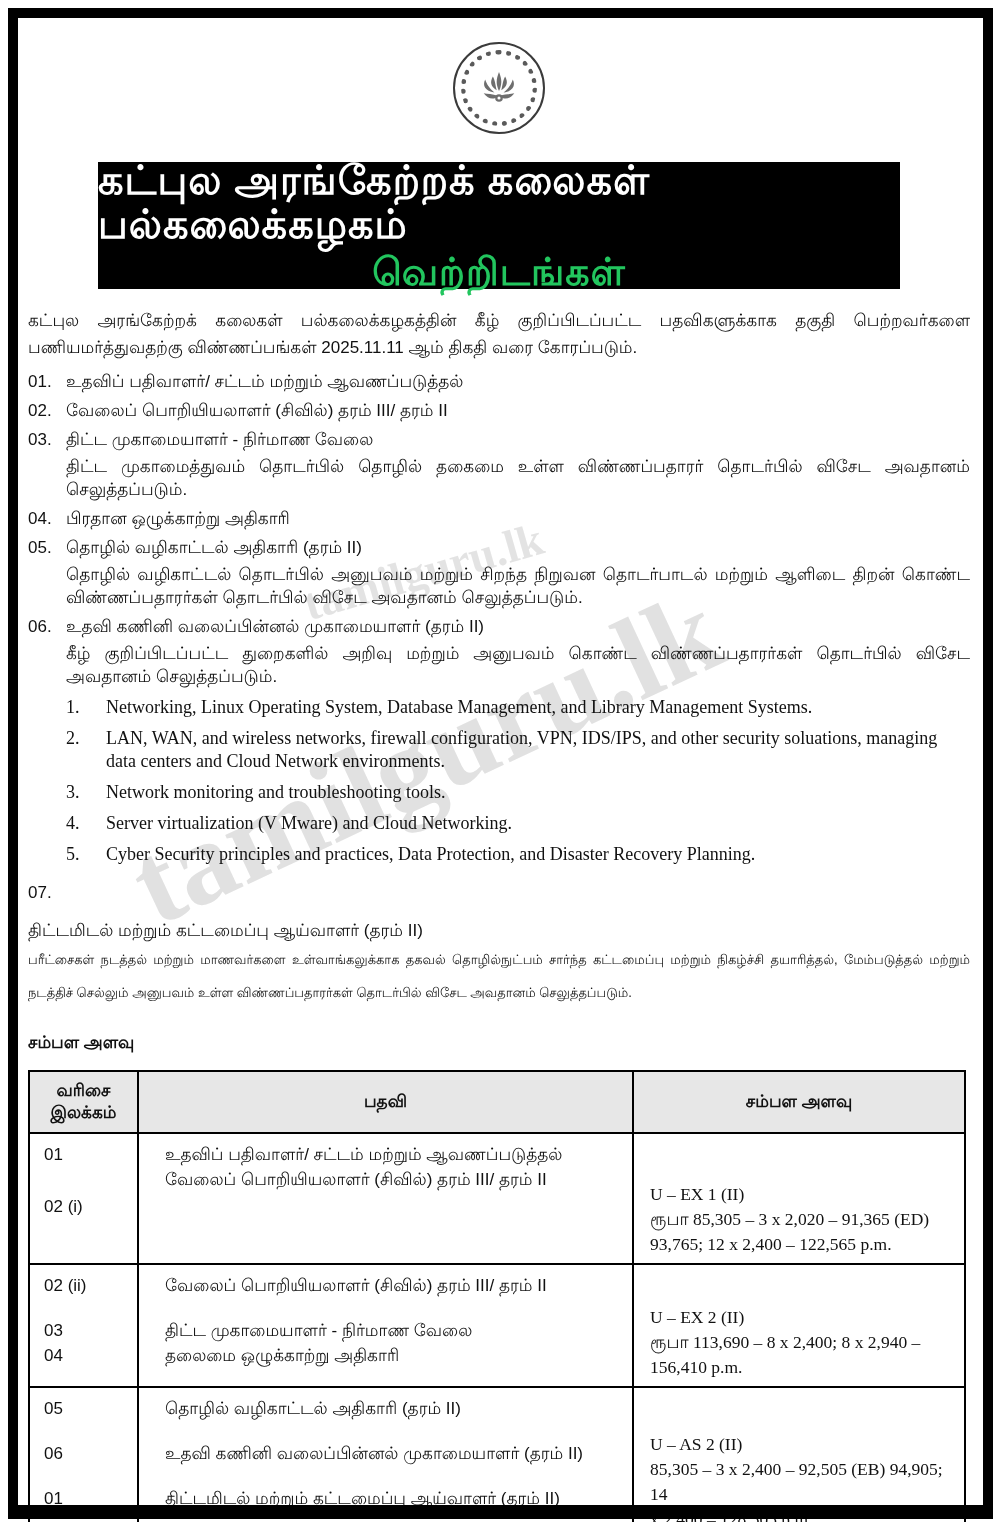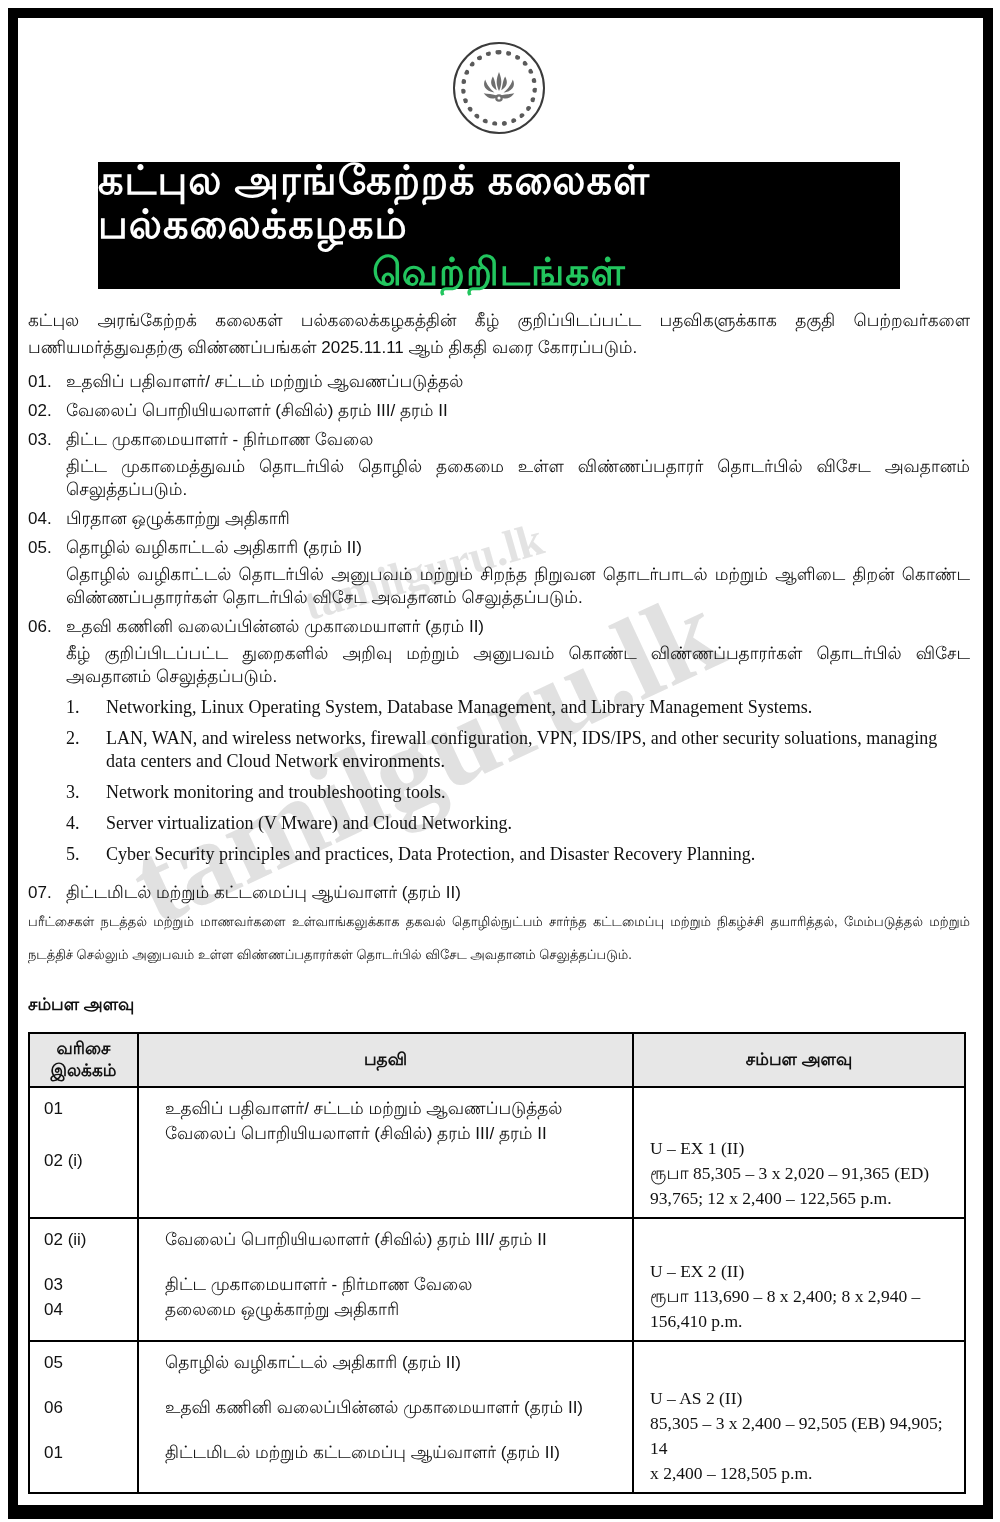--- a/index.html
+++ b/index.html
@@ -41,21 +41,21 @@
   .skitem { display:flex; font-size:18px; line-height:23px; margin-top:8px; }
   .sknum { width:40px; flex:0 0 40px; }
 
   .after-par { font-size:13px; line-height:33px; text-align:justify; }
   .salary-heading { margin-top:24px; font-size:17px; font-weight:bold; }
 
   
   table.salary { margin-top:16px; width:936px; border-collapse:collapse; table-layout:fixed; }
   table.salary td, table.salary th { border:2px solid #000; vertical-align:top; }
   col.c1 { width:109px; } col.c2 { width:495px; } col.c3 { width:332px; }
-  tr.hdr { height:54px; }
+  tr.hdr { height:62px; }
   tr.hdr th { background:#e7e7e7; font-size:17px; font-weight:bold; text-align:center; vertical-align:middle; line-height:22px; }
   tr.r0 { height:118px; } tr.r1 { height:113px; } tr.r2 { height:132px; }
   .cell { padding:8px 10px 6px 14px; font-size:17px; line-height:25px; }
   .cell-pos { padding-left:26px; padding-right:14px; }
   .cell-sal { font-family:"Liberation Serif", serif; font-size:17.5px; line-height:25px; padding-left:16px; padding-right:8px; }
   .mtA { margin-top:27px; } .mtB { margin-top:20px; }
   .salblk0 { margin-top:40px; } .salblk1 { margin-top:32px; } .salblk2 { margin-top:36px; }
 </style>
 </head>
 <body>
@@ -137,21 +137,21 @@
         <div class="skitem">
           <span class="sknum">4.</span>
           <span>Server virtualization (V Mware) and Cloud Networking.</span>
         </div>
         <div class="skitem">
           <span class="sknum">5.</span>
           <span>Cyber Security principles and practices, Data Protection, and Disaster Recovery Planning.</span>
         </div>
       </div>
 
-      <div class="vitem" style="margin-top:14px;">
+      <div class="vitem" style="margin-top:14px;flex-direction:column;">
         <span class="vnum">07.</span>
         <span>திட்டமிடல் மற்றும் கட்டமைப்பு ஆய்வாளர் (தரம் II)</span>
       </div>
     </div>
 
     <p class="after-par">பரீட்சைகள் நடத்தல் மற்றும் மாணவர்களை உள்வாங்கலுக்காக தகவல் தொழில்நுட்பம் சார்ந்த கட்டமைப்பு மற்றும் நிகழ்ச்சி தயாரித்தல், மேம்படுத்தல் மற்றும் நடத்திச் செல்லும் அனுபவம் உள்ள விண்ணப்பதாரர்கள் தொடர்பில் விசேட அவதானம் செலுத்தப்படும்.</p>
 
     <div class="salary-heading">சம்பள அளவு</div>
 
     <table class="salary">

